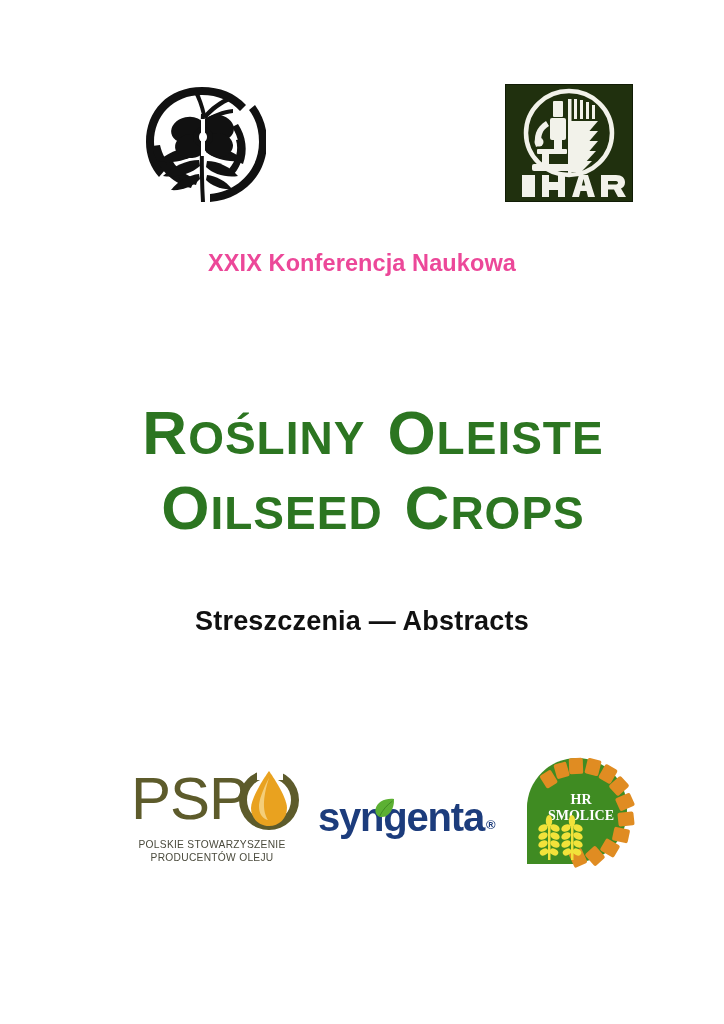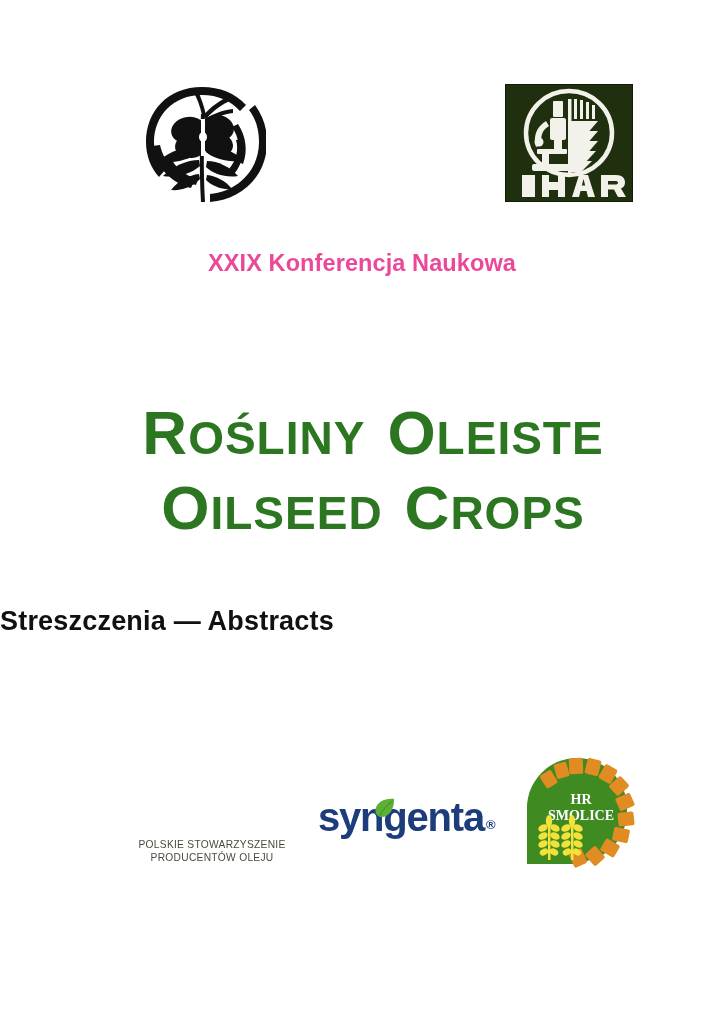--- a/index.html
+++ b/index.html
@@ -95,20 +95,21 @@
     display: inline-block;
     width: 22px;
   }
 
   
   .subtitle {
     position: absolute;
     top: 606px;
     left: 0;
     width: 724px;
+    text-align: center;
     color: #111111;
     font-weight: bold;
     font-size: 27px;
     letter-spacing: 0.2px;
   }
 
   
   .logo-row-bottom {
     position: absolute;
     top: 748px;
@@ -318,20 +319,34 @@
     <div class="title-line">
       <span class="cap">O</span><span>ILSEED</span><span class="word-gap"></span><span class="cap">C</span><span>ROPS</span>
     </div>
   </div>
 
   <div class="subtitle">Streszczenia — Abstracts</div>
 
   <div class="logo-row-bottom">
 
     <div class="logo-pspo">
+      <div class="pspo-mark">
+        <div class="pspo-letters">PSP</div>
+        <div class="pspo-drop-wrap">
+          <svg viewBox="0 0 68 68" width="68" height="68" xmlns="http://www.w3.org/2000/svg">
+
+            <path d="M34 4 A30 30 0 1 0 34 64 A30 30 0 0 0 34 4 Z M34 12 A22 22 0 1 1 34 56 A22 22 0 1 1 34 12 Z" fill="#5d5b2b"></path>
+
+            <rect x="22" y="0" width="26" height="14" fill="#ffffff"></rect>
+
+            <path d="M34 5 C 34 5, 16 30, 16 42 C 16 52.5, 24 60, 34 60 C 44 60, 52 52.5, 52 42 C 52 30, 34 5, 34 5 Z" fill="#e9a21f"></path>
+            <path d="M34 12 C 34 12, 24 30, 24 41 C 24 48, 28 53, 33 54 C 28 46, 27 34, 34 12 Z" fill="#f6d68a" opacity="0.85"></path>
+          </svg>
+        </div>
+      </div>
       <div class="pspo-sub">
         <div>POLSKIE STOWARZYSZENIE</div>
         <div>PRODUCENTÓW  OLEJU</div>
       </div>
     </div>
 
     <div class="logo-syngenta">
       <div class="syngenta-word">
         <span>syngenta</span><span class="syngenta-reg">®</span>
         <span class="syngenta-leaf">

